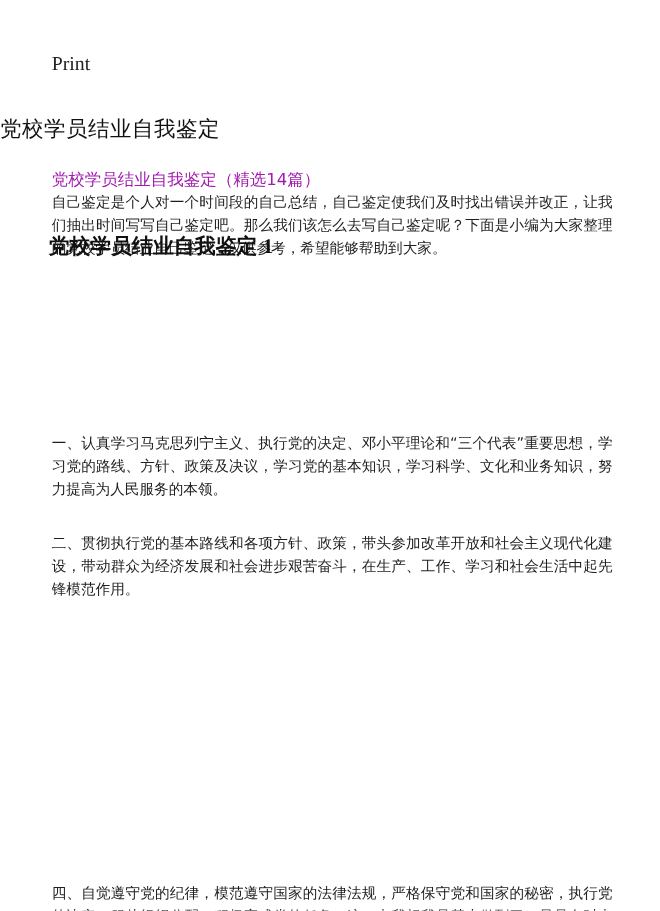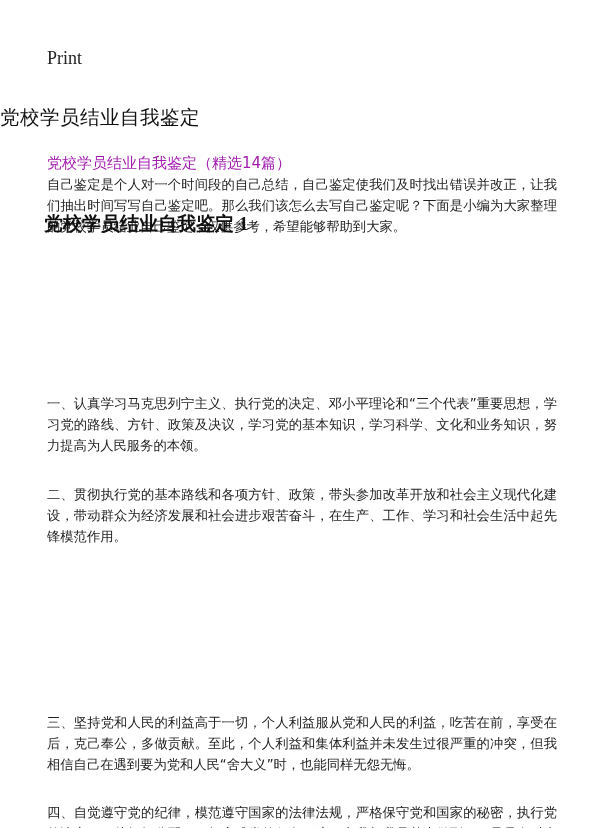--- a/index.html
+++ b/index.html
@@ -47,16 +47,15 @@
   <p class="para" style="top:146px;margin-top:28px;">自己鉴定是个人对一个时间段的自己总结，自己鉴定使我们及时找出错误并改正，让我们抽出时间写写自己鉴定吧。那么我们该怎么去写自己鉴定呢？下面是小编为大家整理的党校学员结业自己鉴定，仅供参考，希望能够帮助到大家。</p>
 
   <div class="section-heading">党校学员结业自我鉴定 1</div>
 
 
   <p class="para" style="top:393px;">一、认真学习马克思列宁主义、执行党的决定、邓小平理论和“三个代表”重要思想，学习党的路线、方针、政策及决议，学习党的基本知识，学习科学、文化和业务知识，努力提高为人民服务的本领。</p>
 
   <p class="para" style="top:484px;">二、贯彻执行党的基本路线和各项方针、政策，带头参加改革开放和社会主义现代化建设，带动群众为经济发展和社会进步艰苦奋斗，在生产、工作、学习和社会生活中起先锋模范作用。</p>
 
 
-  <p class="para" style="top:712px;">三、坚持党和人民的利益高于一切，个人利益服从党和人民的利益，吃苦在前，享受在后，克己奉公，多做贡献。至此，个人利益和集体利益并未发生过很严重的冲突，但我相信自己在遇到要为党和人民“舍大义”时，也能同样无怨无悔。</p>
 
   <p class="para" style="top:802px;">四、自觉遵守党的纪律，模范遵守国家的法律法规，严格保守党和国家的秘密，执行党的决定，服从组织分配，积极完成党的任务。这一点我想我是基本做到了。只是有时由于自己性格比较活泼好动而给党员前辈和领导老师们留下不严肃的印象，这是我特别需要改正的。</p>
 </div>
 
 </body></html>

